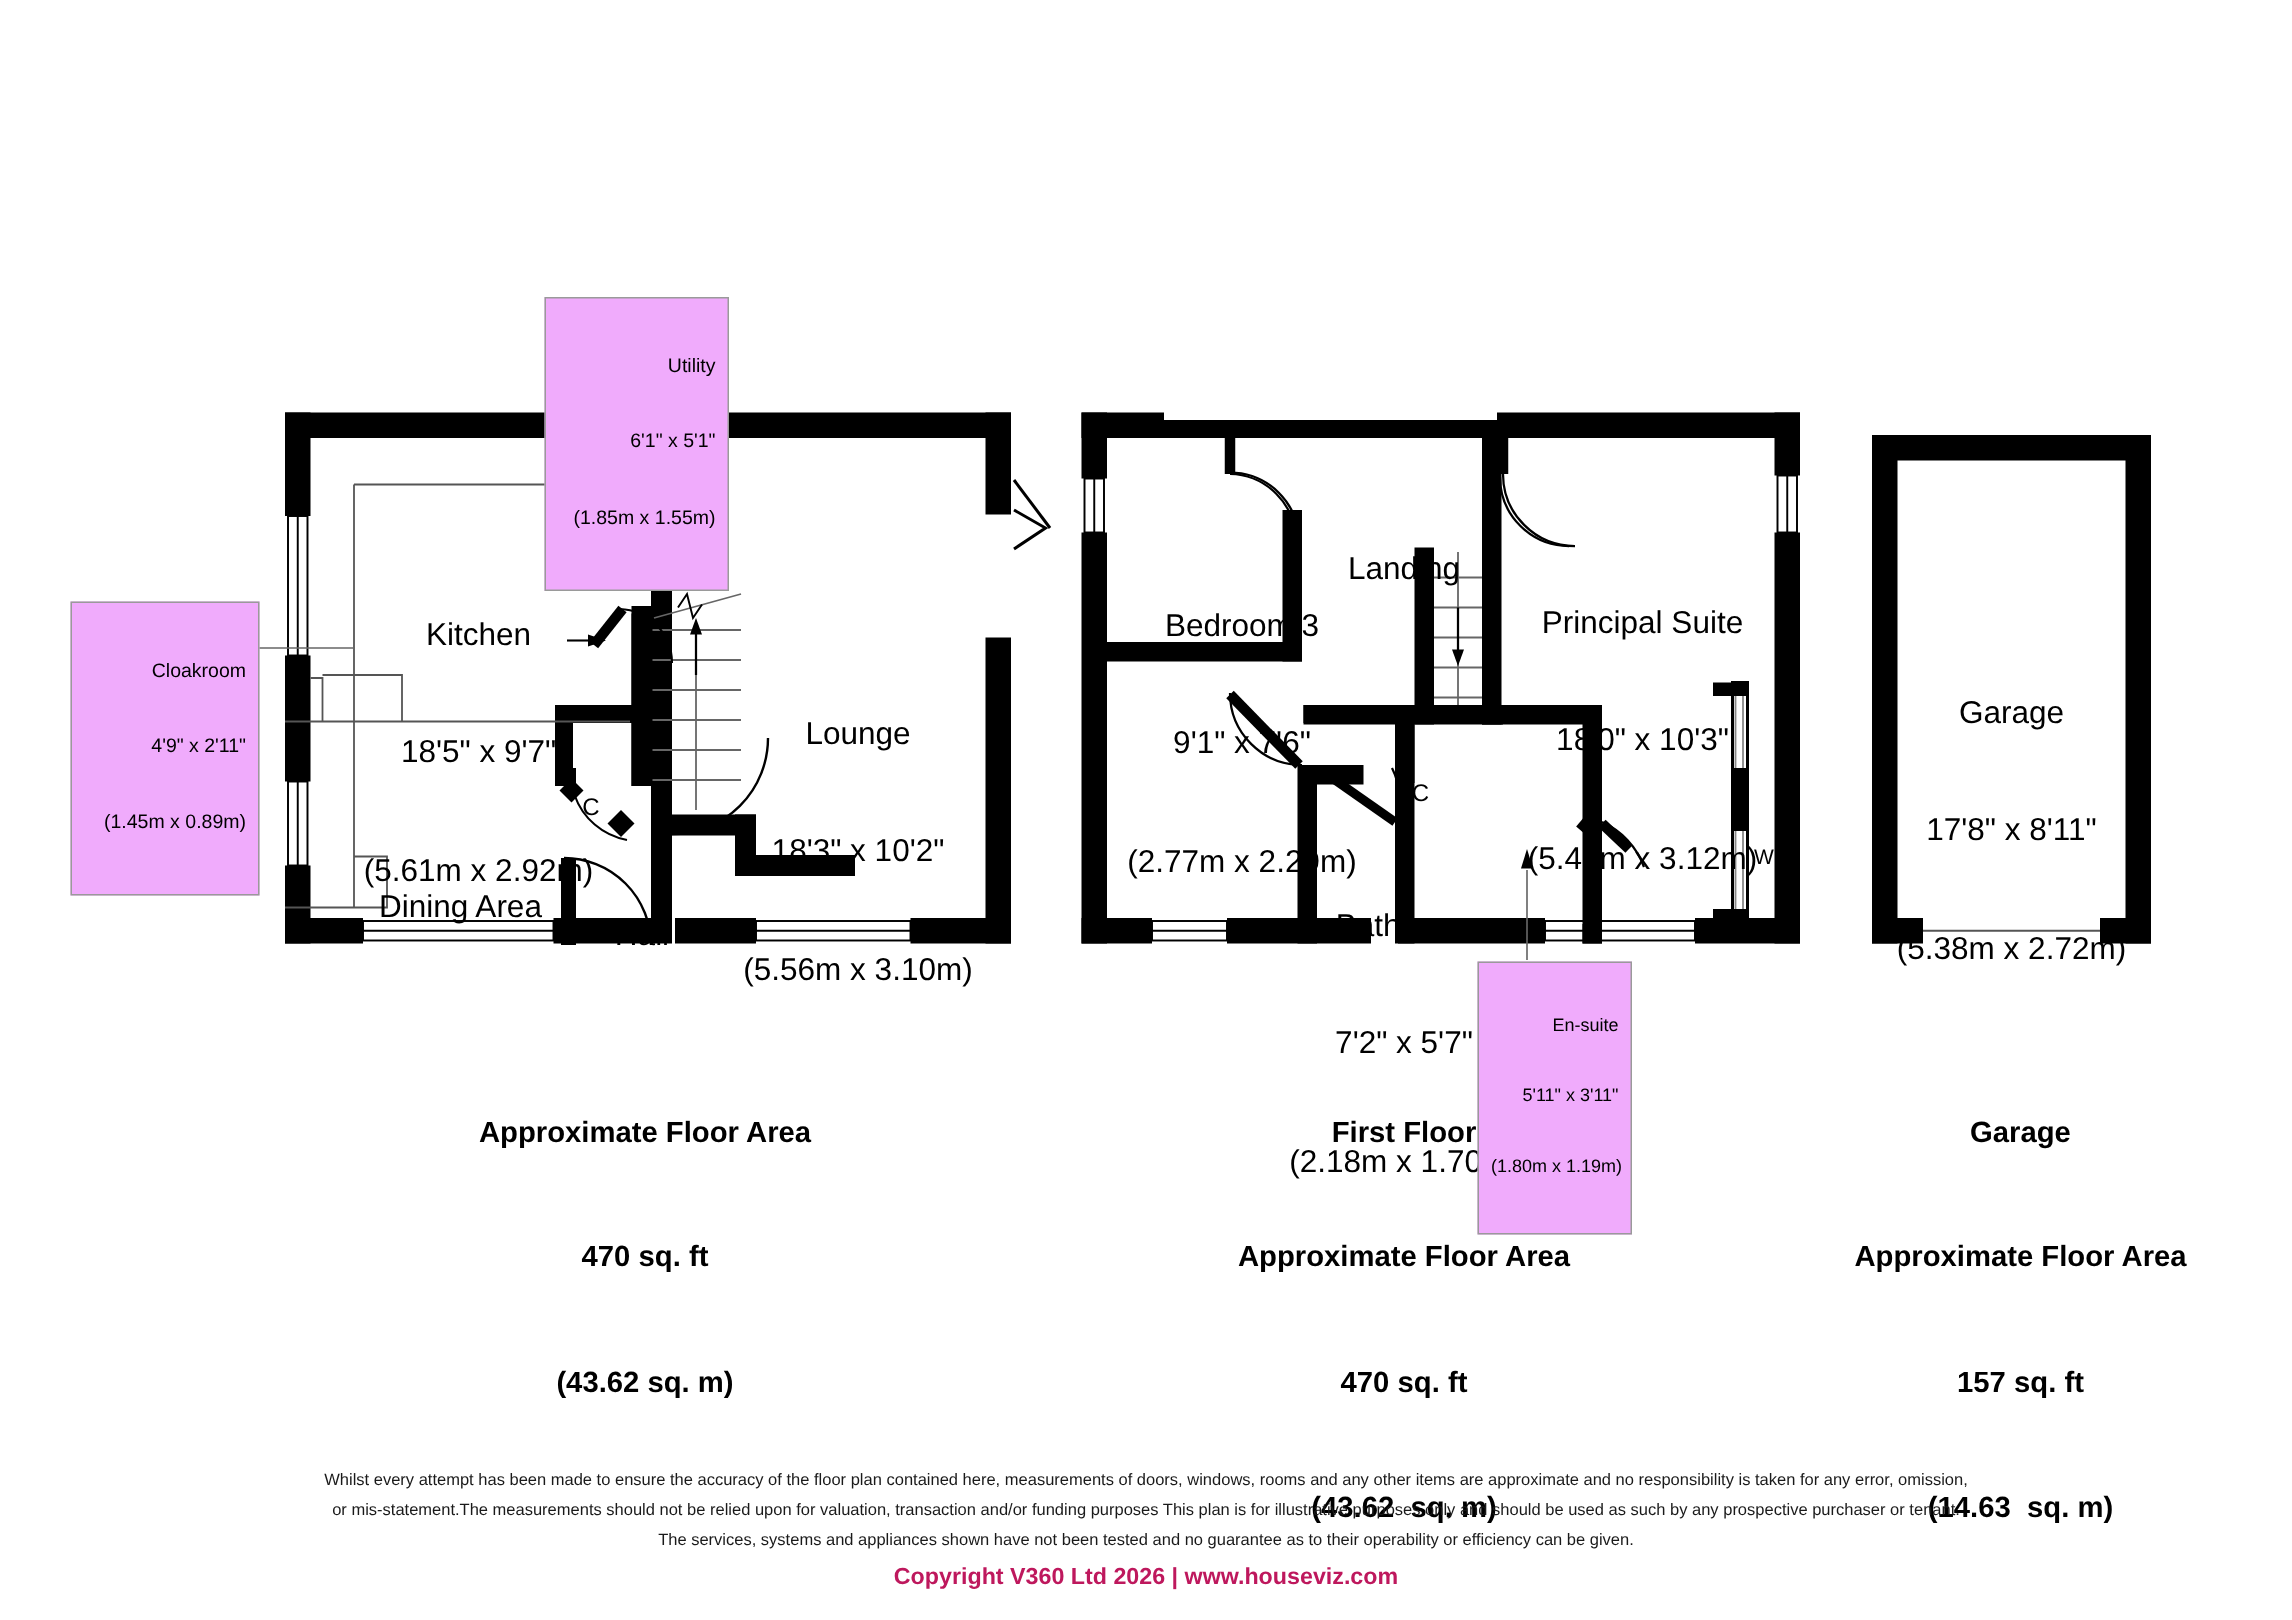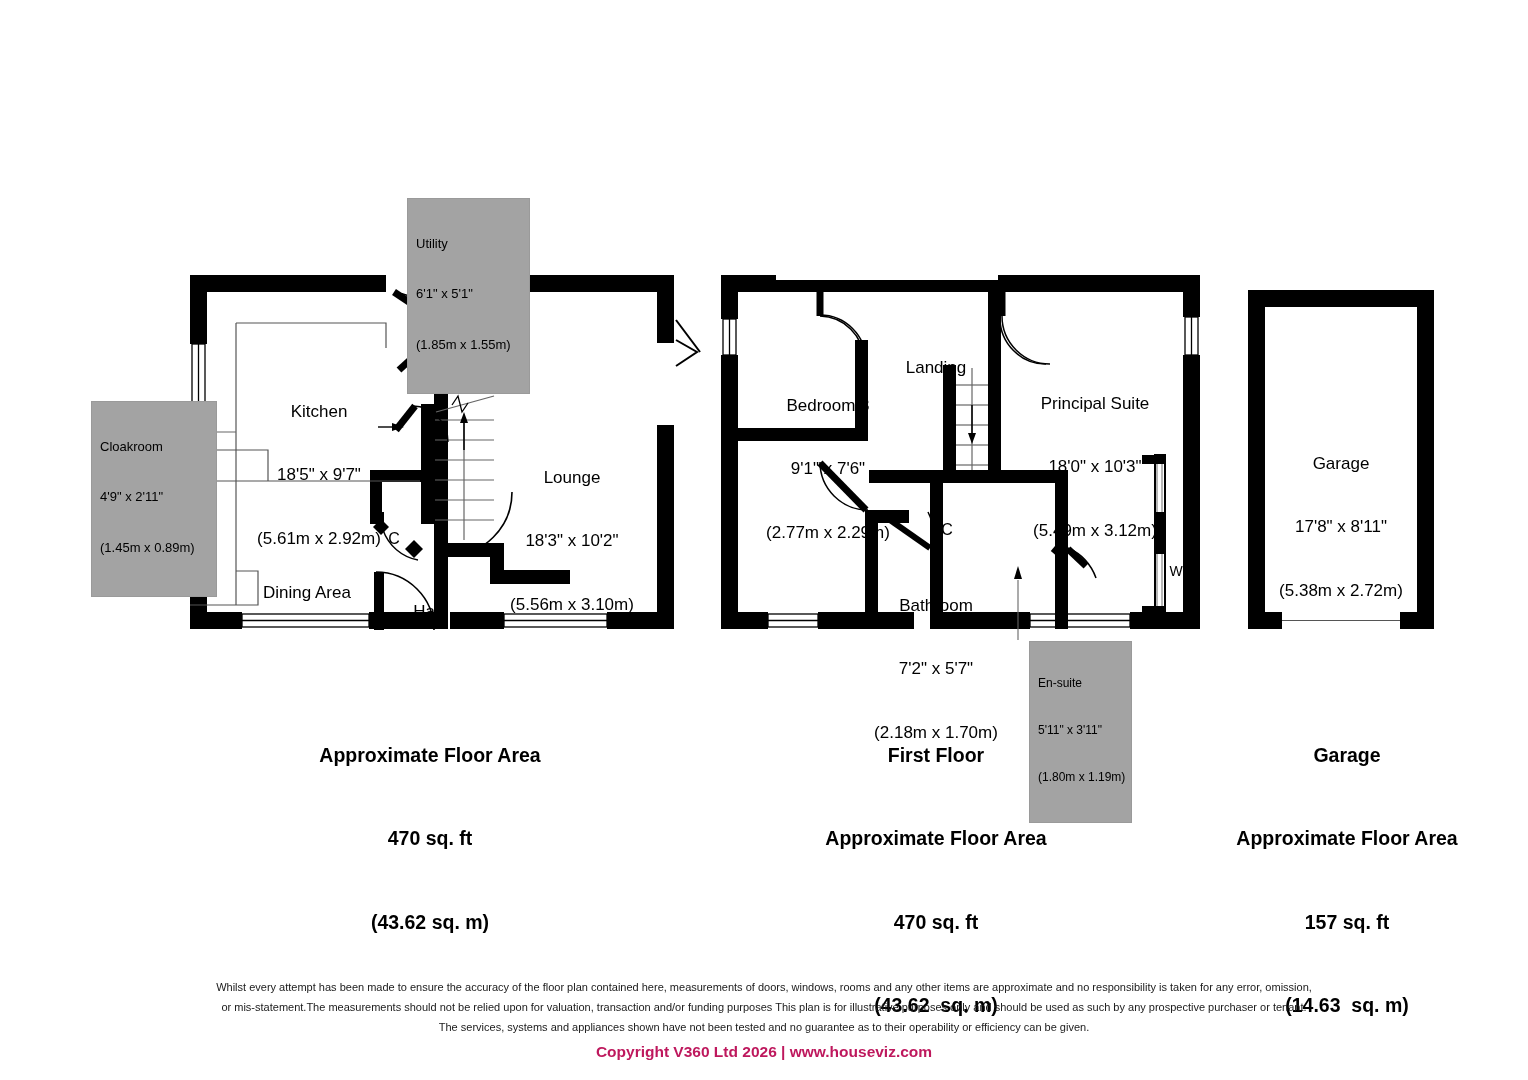--- a/index.html
+++ b/index.html
@@ -30,30 +30,29 @@
     height: 1080px;
   }
   .txt {
     position: absolute;
     text-align: center;
     white-space: pre;
     line-height: 1.25;
     font-size: 17px;
   }
   .room-label {
-    font-size: 17px;
+    font-size: 21px;
     color: #000;
   }
   .callout {
     border: 1px solid #9a9a9a;
-    background: #a3a3a3;
+    background: #f0abfc;
     padding: 3px 8px 5px 8px;
     box-sizing: border-box;
-    text-align: left;
-    margin-left: 44px;
+    text-align: right;
   }
   .callout-small {
     font-size: 13px;
     line-height: 1.3;
   }
   .area-caption {
     font-weight: bold;
     font-size: 19.5px;
     line-height: 1.42;
     text-align: center;

